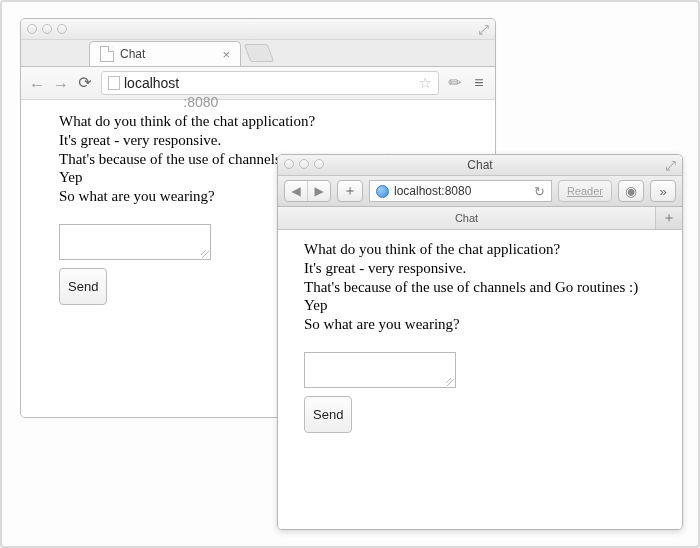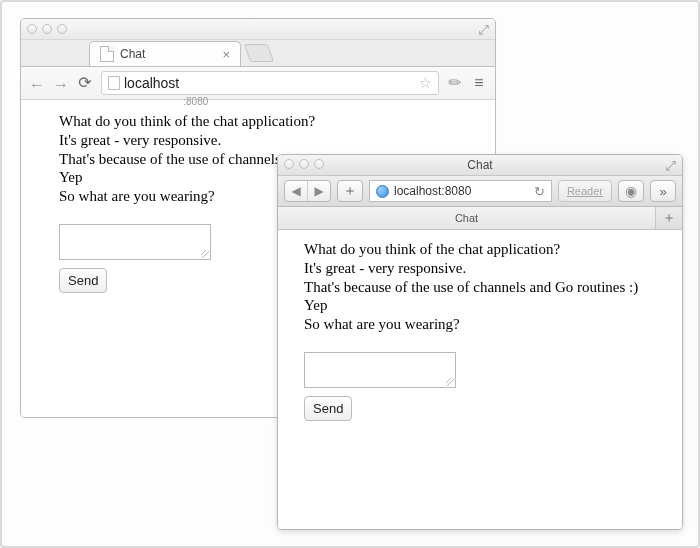--- a/index.html
+++ b/index.html
@@ -149,21 +149,21 @@
     padding: 0 6px;
     gap: 4px;
     justify-content: space-between;
   }
   .omnibox .page-icon {
     width: 10px; height: 12px;
     border: 1px solid #c0c0c0;
     background: #fff;
   }
   .omnibox .url-host { color: #222; font-size: 14px; font-family: "Lucida Grande","Helvetica Neue",Arial,sans-serif; }
-  .omnibox .url-port { color: #9a9a9a; font-size: 10px; margin-top: 37px; }
+  .omnibox .url-port { color: #9a9a9a; font-size: 14px; margin-top: 37px; }
   .omnibox .star { margin-left: auto; color: #bdbdbd; font-size: 15px; }
   .chrome-content {
     background: #fff;
     height: calc(100% - 20px - 26px - 32px);
     padding: 12px 10px 10px 38px;
     font-family: "Times New Roman", Times, serif;
     font-size: 15px;
     color: #000;
     box-sizing: border-box;
   }
@@ -181,21 +181,21 @@
     content: "";
     position: absolute;
     right: 1px; bottom: 1px;
     width: 8px; height: 8px;
     background:
       linear-gradient(135deg, transparent 0 3px, #bbb 3px 4px, transparent 4px 6px, #bbb 6px 7px, transparent 7px);
   }
   .send-btn {
     display: inline-block;
     margin-top: 8px;
-    padding: 4px 8px;
+    padding: 10px 8px;
     font-size: 13px;
     font-family: "Lucida Grande","Helvetica Neue",Arial,sans-serif;
     color: #222;
     background: linear-gradient(#fdfdfd,#efefef);
     border: 1px solid #bcbcbc;
     border-radius: 4px;
   }
 
   
   .safari-window {

